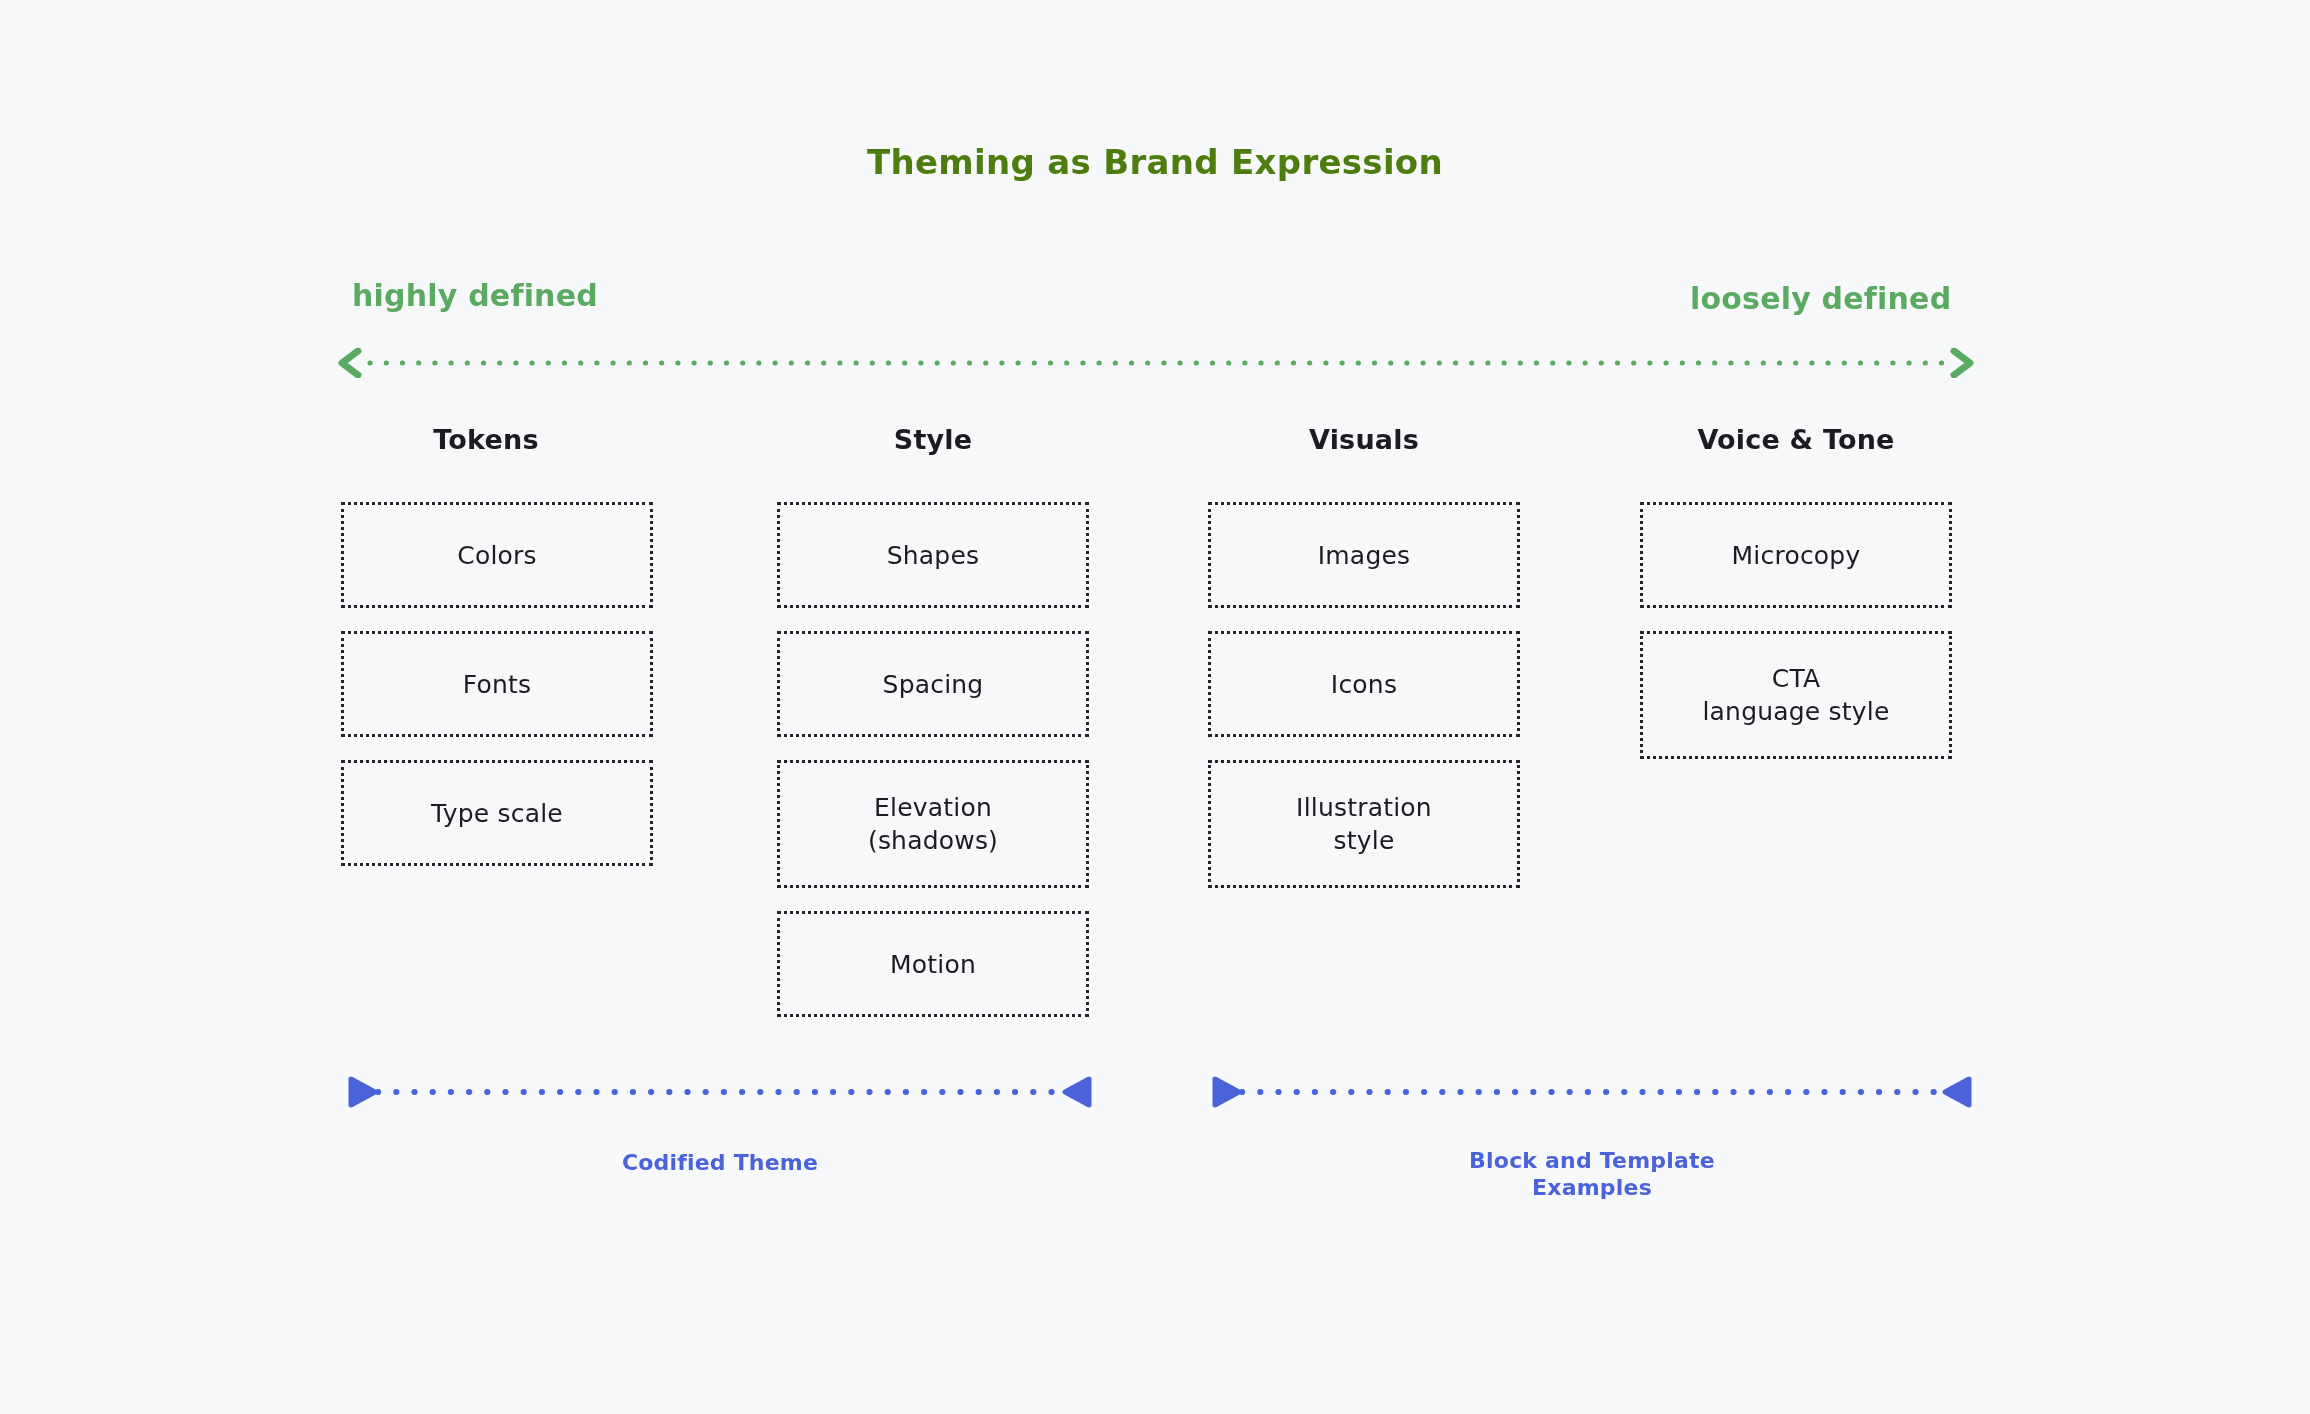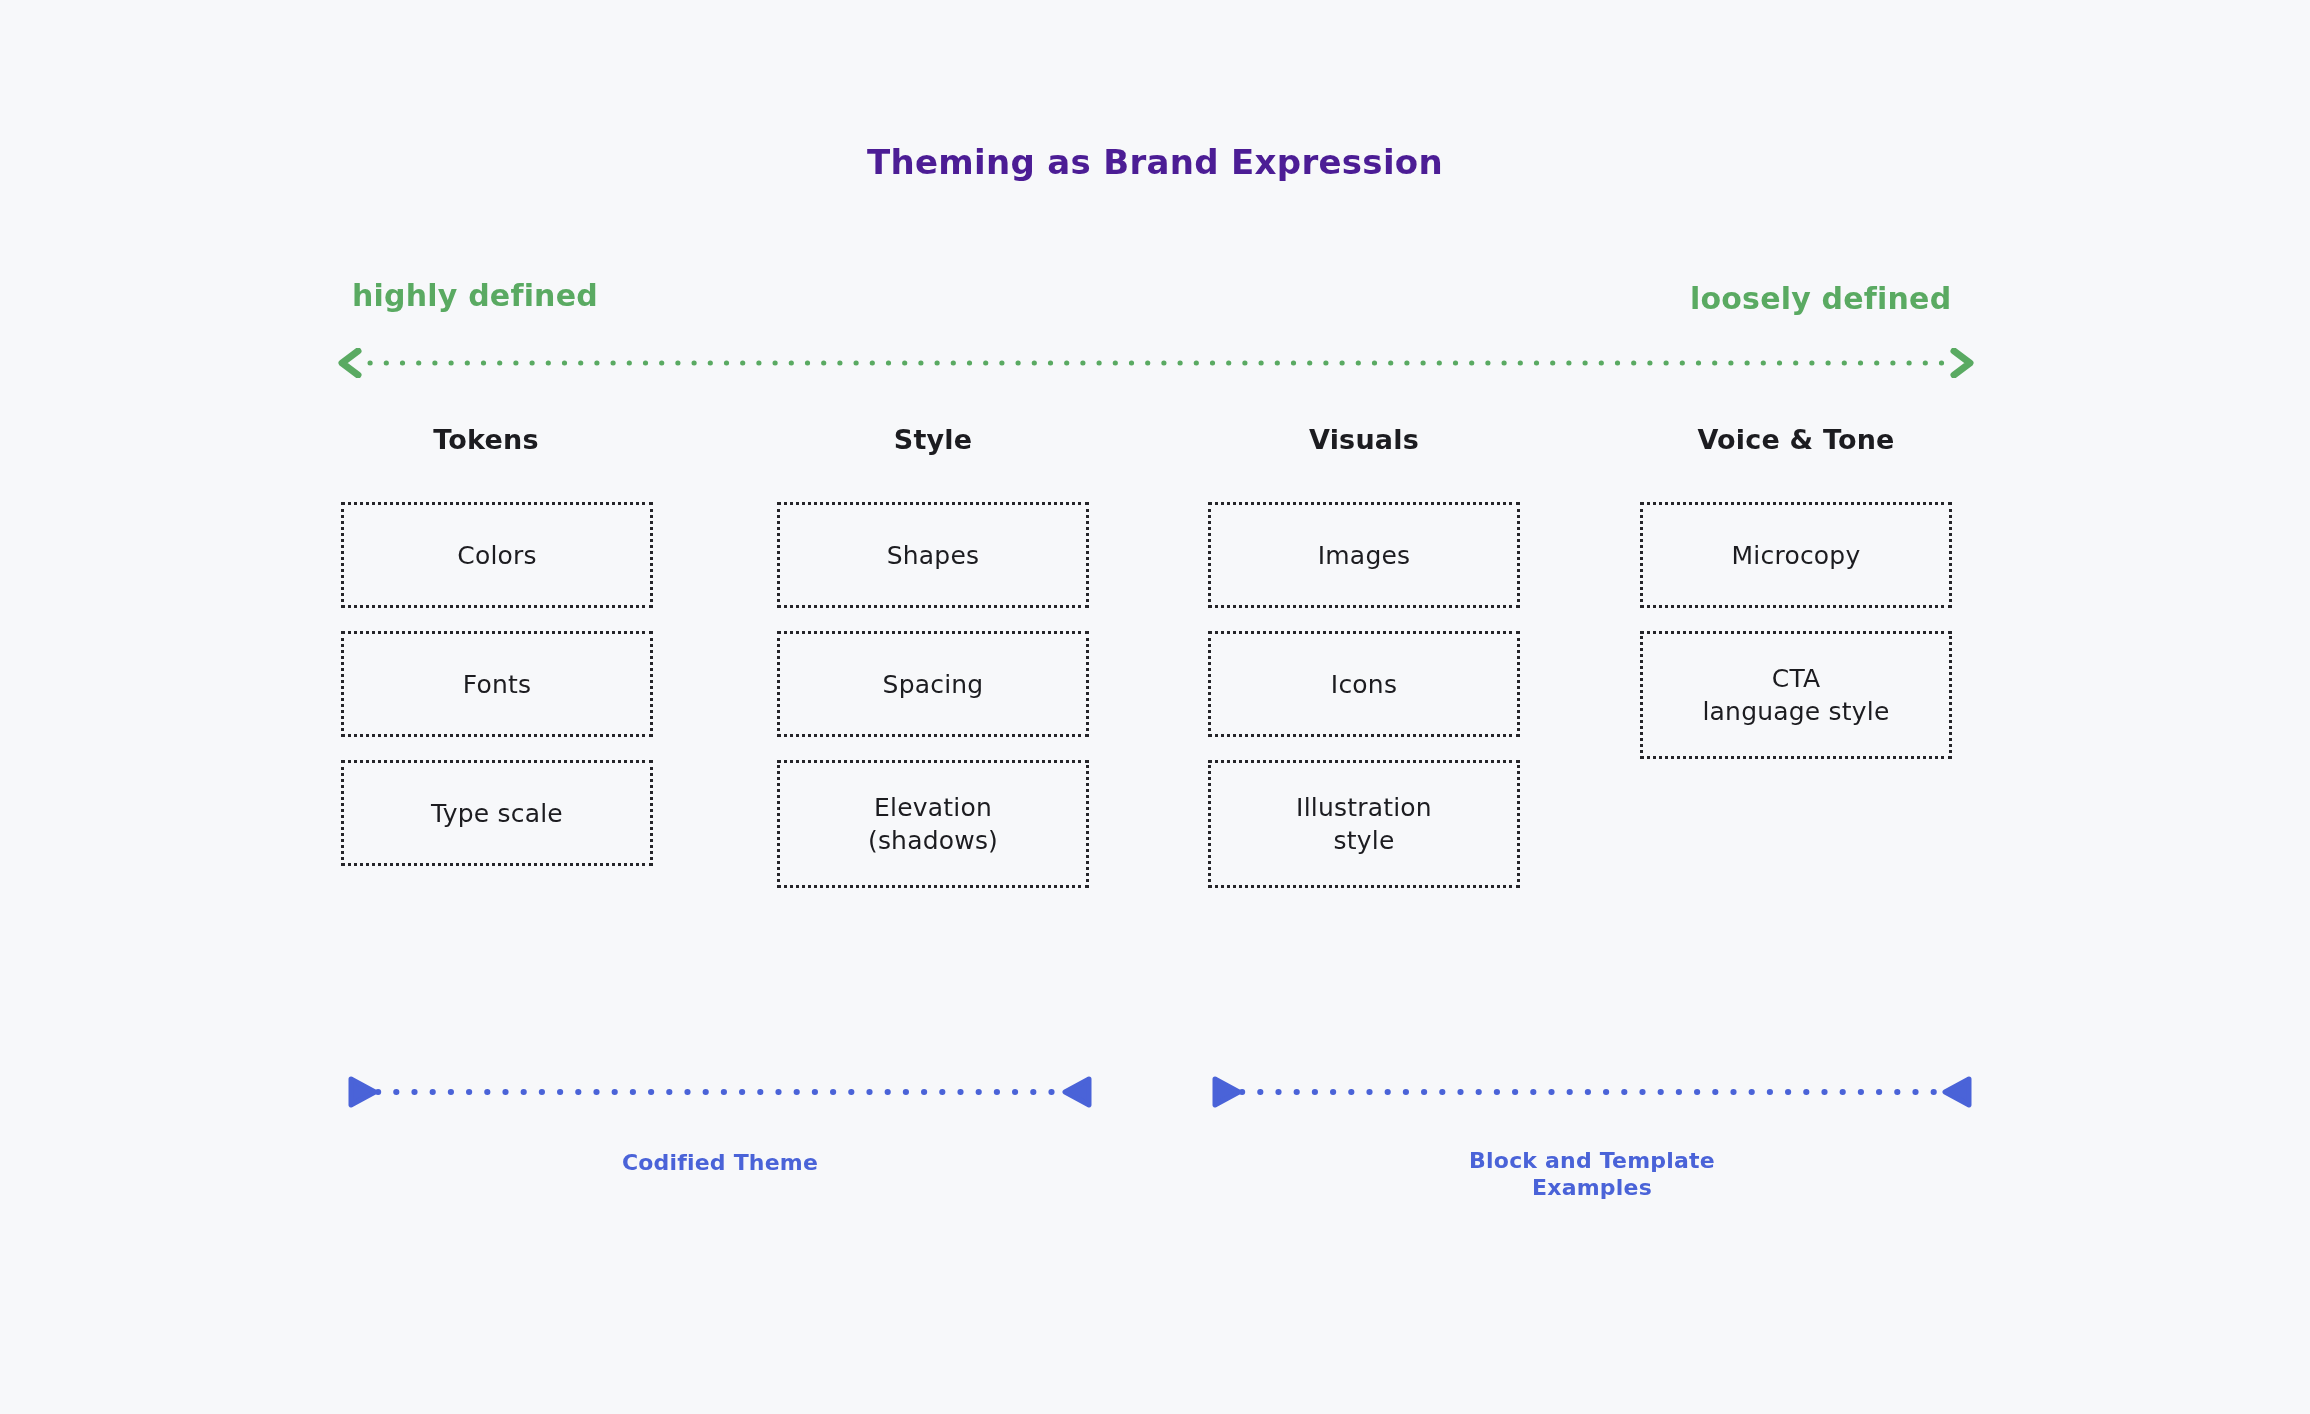--- a/index.html
+++ b/index.html
@@ -23,21 +23,21 @@
   
   .title {
     position: absolute;
     left: 0;
     right: 0;
     top: 142px;
     text-align: center;
     font-size: 34px;
     font-weight: bold;
     letter-spacing: 0.3px;
-    color: #4c1d95;
+    color: #4d7c0f;
   }
 
   
   .scale-label {
     position: absolute;
     font-size: 30px;
     font-weight: bold;
     color: #5aaa62;
     letter-spacing: 0.2px;
     white-space: nowrap;
@@ -145,20 +145,23 @@
     <div class="cell">
       <span class="cell-text">Shapes</span>
     </div>
     <div class="cell">
       <span class="cell-text">Spacing</span>
     </div>
     <div class="cell tall">
       <span class="cell-text">Elevation
 (shadows)</span>
     </div>
+    <div class="cell">
+      <span class="cell-text">Motion</span>
+    </div>
   </div>
 
   <div class="column" style="left:1208px; width:312px;">
     <div class="cell">
       <span class="cell-text">Images</span>
     </div>
     <div class="cell">
       <span class="cell-text">Icons</span>
     </div>
     <div class="cell tall">

